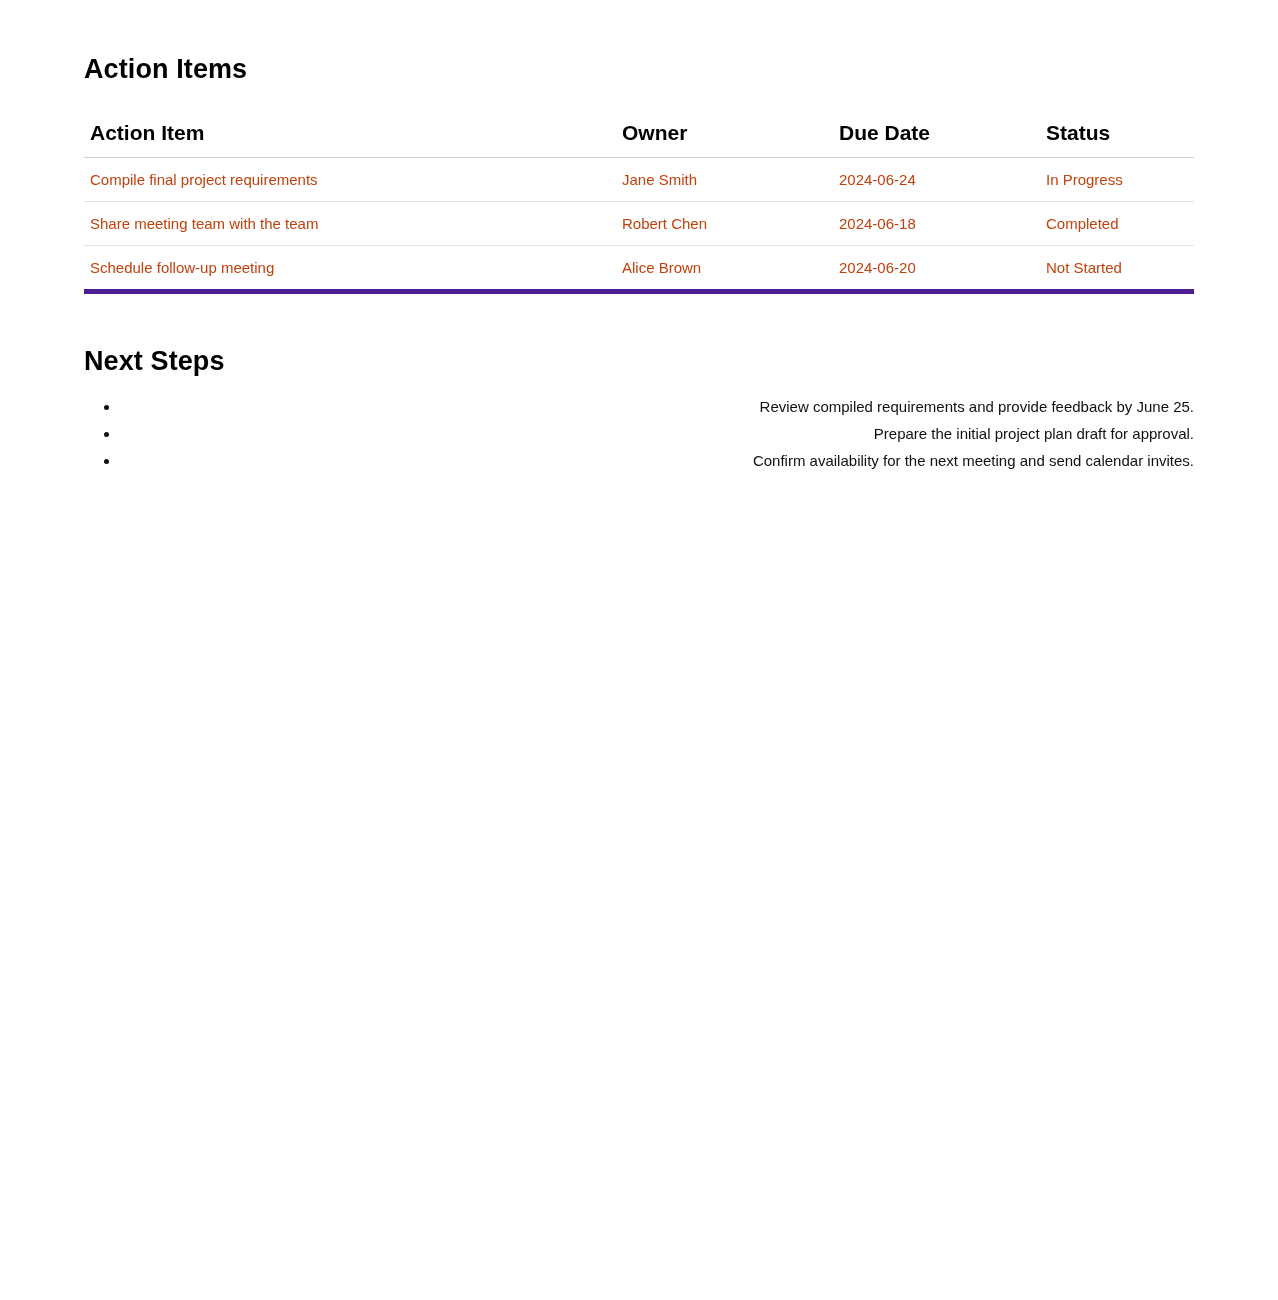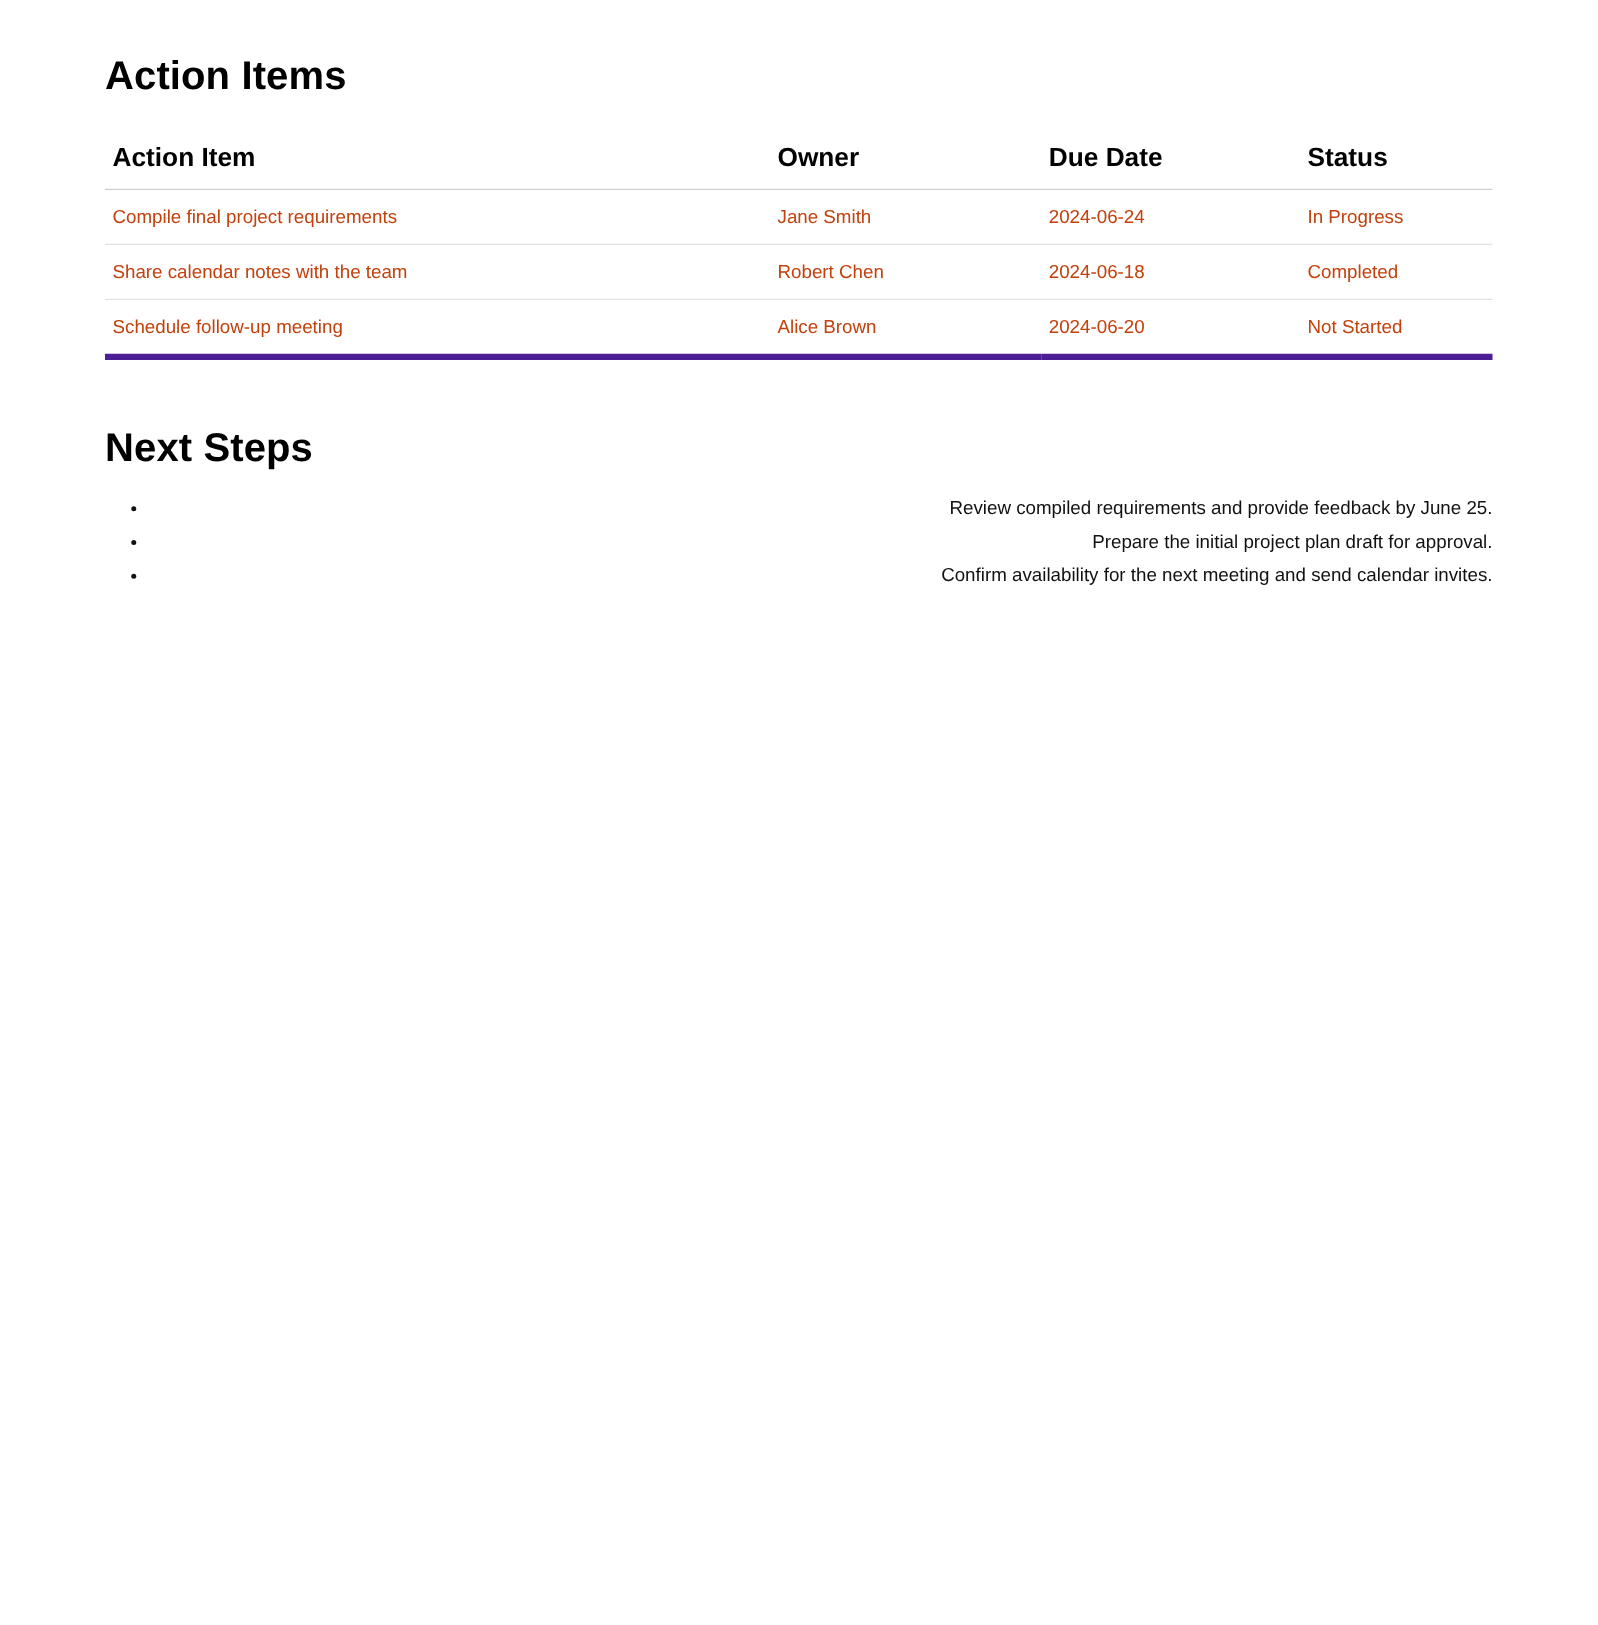--- a/index.html
+++ b/index.html
@@ -12,23 +12,23 @@
     min-height: 1300px;
     font-family: "Liberation Sans", sans-serif;
     color: #000000;
     -webkit-font-smoothing: antialiased;
   }
   .page {
     padding: 42px 84px 40px 84px;
     box-sizing: border-box;
   }
   h2.section-title {
-    font-size: 32px;
+    font-size: 27px;
     font-weight: bold;
-    margin: 0 0 26px 0;
+    margin: 12px 0 26px 0;
     letter-spacing: 0.1px;
     color: #000;
   }
   h2.section-title.next {
     margin-top: 52px;
     margin-bottom: 22px;
   }
   table.action-table {
     width: 100%;
     max-width: 1110px;
@@ -88,21 +88,21 @@
       </tr>
     </thead>
     <tbody>
       <tr>
         <td>Compile final project requirements</td>
         <td>Jane Smith</td>
         <td>2024-06-24</td>
         <td>In Progress</td>
       </tr>
       <tr>
-        <td>Share calendar notes with the team</td>
+        <td>Share meeting team with the team</td>
         <td>Robert Chen</td>
         <td>2024-06-18</td>
         <td>Completed</td>
       </tr>
       <tr>
         <td>Schedule follow-up meeting</td>
         <td>Alice Brown</td>
         <td>2024-06-20</td>
         <td>Not Started</td>
       </tr>

